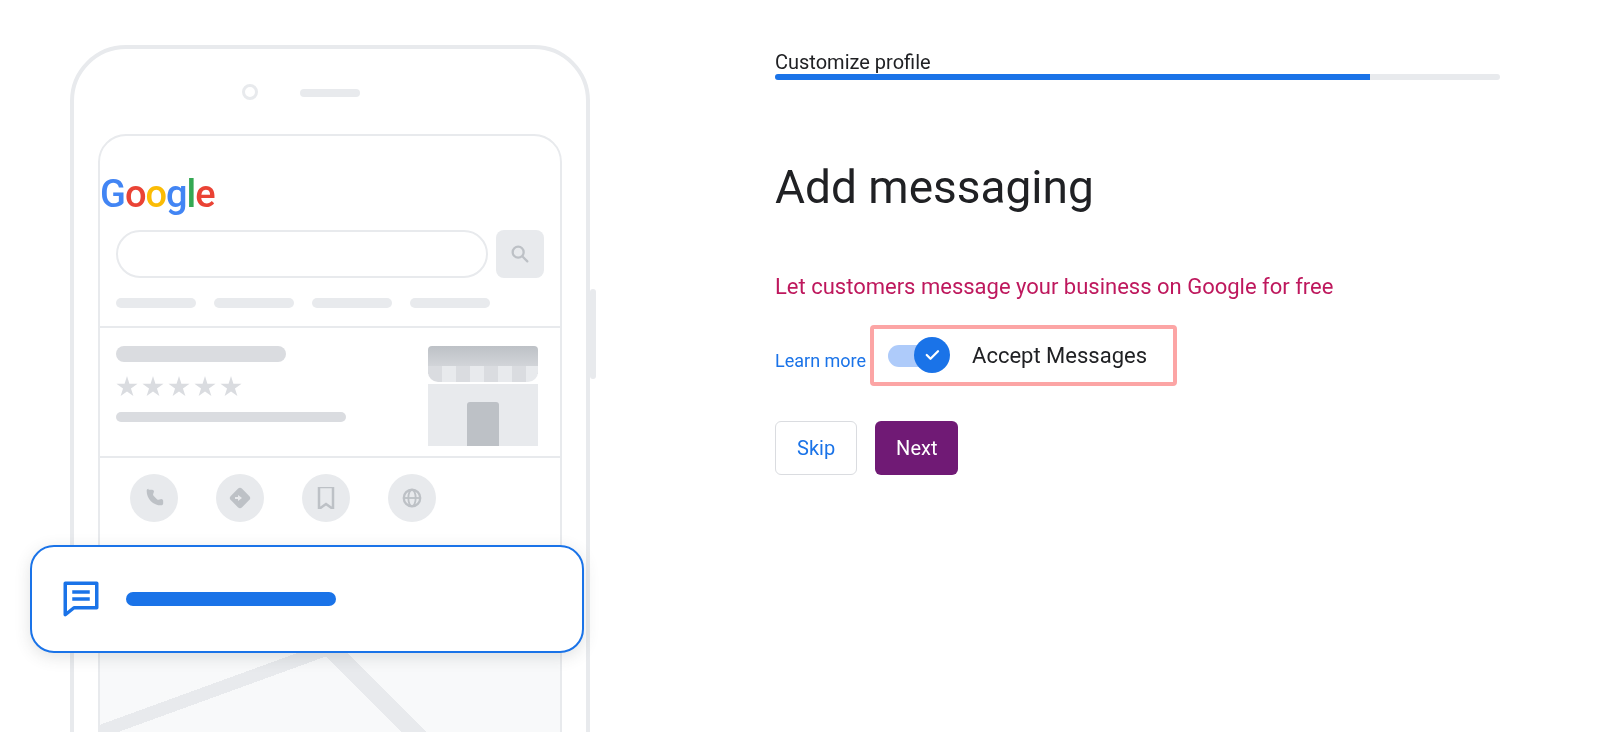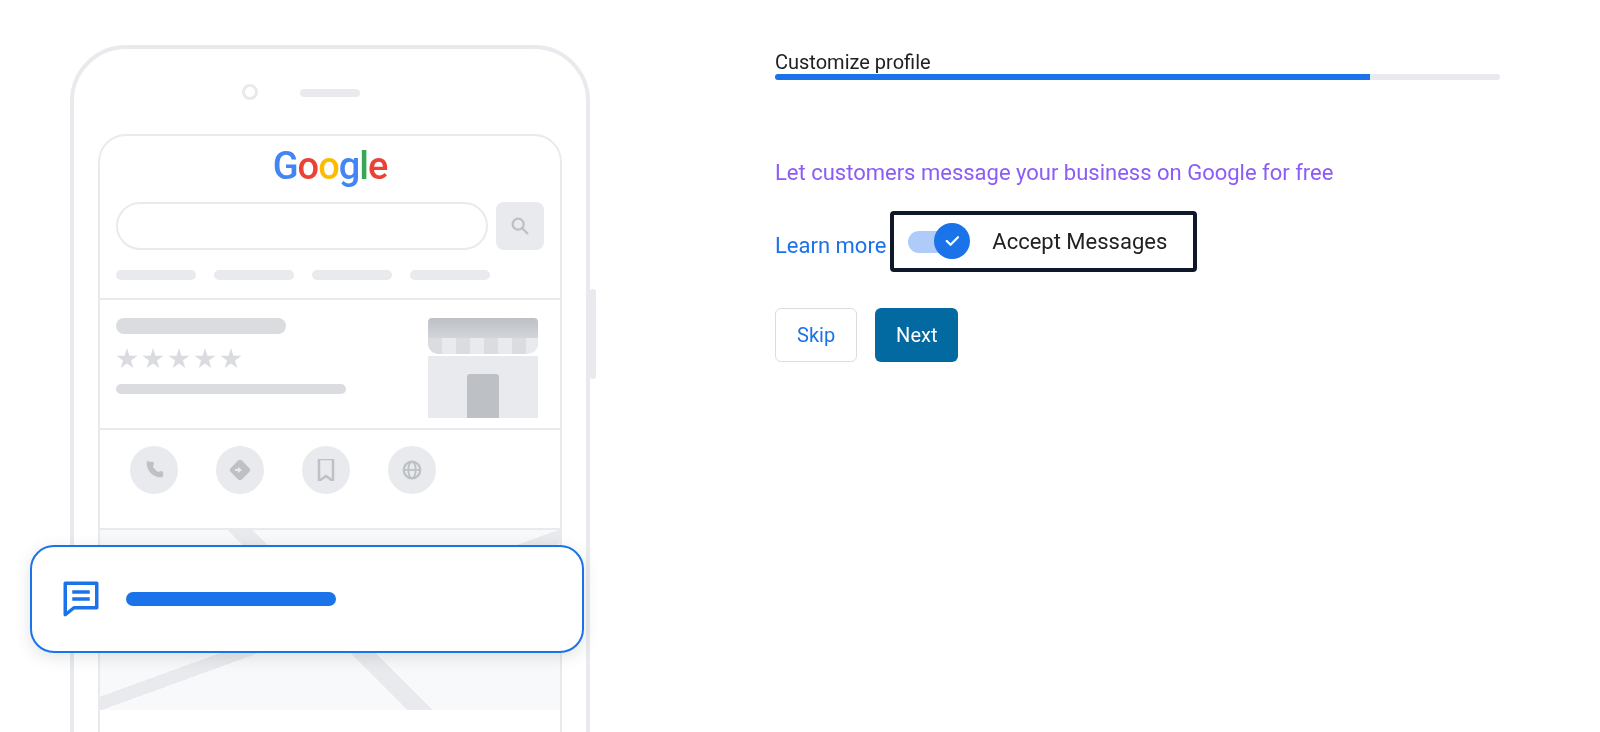--- a/index.html
+++ b/index.html
@@ -60,22 +60,22 @@
     top: 85px;
     left: 24px;
     right: 24px;
     bottom: 0;
     border: 2px solid #e8eaed;
     border-radius: 28px 28px 0 0;
     overflow: hidden;
     background: #fff;
   }
   .google-logo {
-    text-align: center;
-    margin-top: 8px;
+    text-align: left;
+    margin-top: 36px;
     font-size: 38px;
     font-weight: 500;
     letter-spacing: -1px;
   }
   .g-blue { color: #4285F4; }
   .g-red { color: #EA4335; }
   .g-yellow { color: #FBBC05; }
   .g-green { color: #34A853; }
   .search-bar-wrap {
     margin: 14px 16px 0 16px;
@@ -217,32 +217,32 @@
     background: #1a73e8;
   }
   .heading {
     font-size: 46px;
     color: #202124;
     font-weight: 400;
     margin-bottom: 60px;
   }
   .subtext {
     font-size: 22px;
-    color: #8b5cf6;
+    color: #be185d;
     margin-bottom: 26px;
   }
   .learn-more {
-    font-size: 22px;
+    font-size: 18px;
     color: #1a73e8;
     text-decoration: none;
     display: inline-block;
     margin-bottom: 50px;
   }
   .toggle-highlight {
-    border: 4px solid #0f172a;
+    border: 4px solid #fca5a5;
     border-radius: 4px;
     display: inline-flex;
     align-items: center;
     padding: 14px 26px 14px 14px;
     margin-bottom: 28px;
     justify-content: flex-end;
   }
   .toggle {
     position: relative;
     width: 56px; height: 22px;
@@ -273,21 +273,21 @@
     border: none;
     cursor: pointer;
     font-family: inherit;
   }
   .btn-skip {
     background: #fff;
     color: #1a73e8;
     border: 1px solid #dadce0;
   }
   .btn-next {
-    background: #0369a1;
+    background: #701a75;
     color: #fff;
   }
   svg { display: block; }
 </style>
 </head>
 <body>
 
 <div class="container">
 
   <div class="left-panel">
@@ -373,20 +373,21 @@
       </svg>
       <div class="msg-line"></div>
     </div>
   </div>
 
   <div class="right-panel">
     <div class="step-label">Customize profile</div>
     <div class="progress-track">
       <div class="progress-fill" style="width: 82%;"></div>
     </div>
+    <h1 class="heading">Add messaging</h1>
     <div class="subtext">Let customers message your business on Google for free</div>
     <a href="#" class="learn-more">Learn more</a>
 
     <div class="toggle-highlight">
       <div class="toggle">
         <div class="toggle-knob">
           <svg width="18" height="18" viewBox="0 0 24 24">
             <path d="M5 12l5 5L20 7" fill="none" stroke="#fff" stroke-width="3" stroke-linecap="round" stroke-linejoin="round"></path>
           </svg>
         </div>

